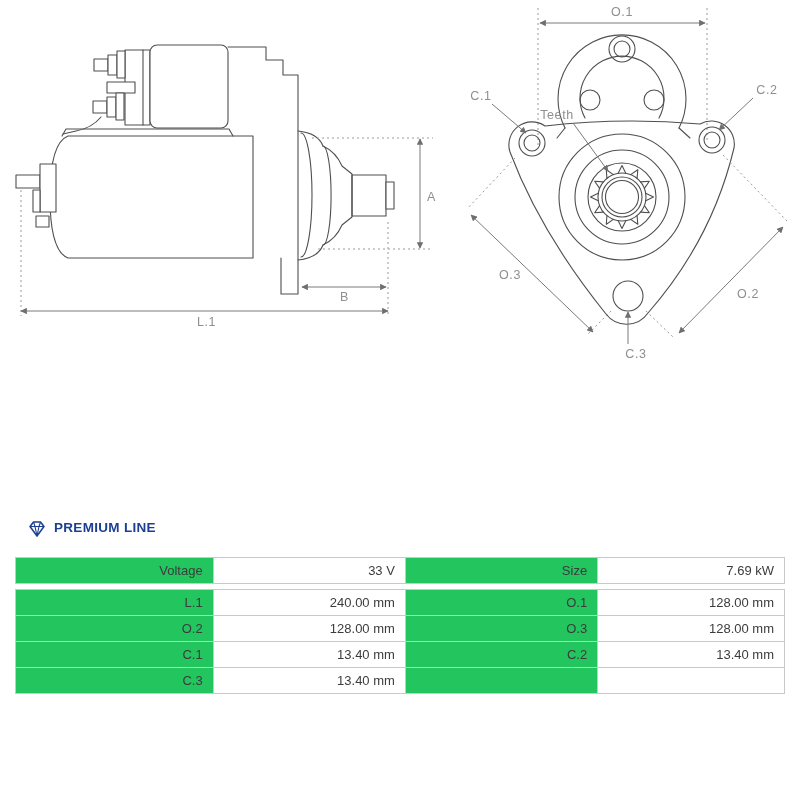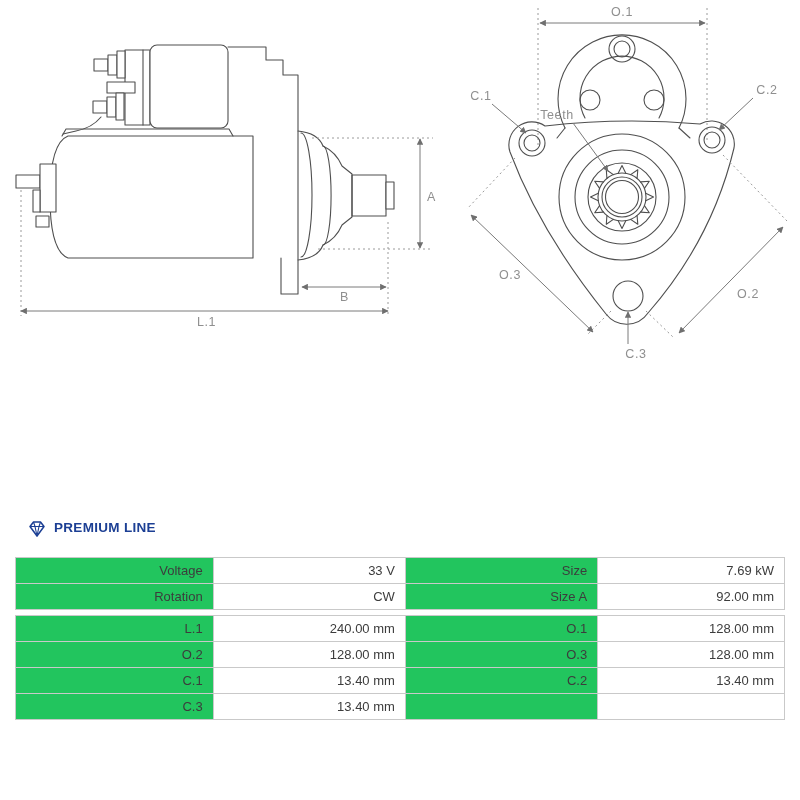--- a/index.html
+++ b/index.html
@@ -162,26 +162,20 @@
         <col style="width:25%">
         <col style="width:24.3%">
       </colgroup>
     <tbody>
       <tr>
         <td class="lbl">Voltage</td>
         <td>33 V</td>
         <td class="lbl">Size</td>
         <td>7.69 kW</td>
       </tr>
-      <tr>
-        <td class="lbl">Rotation</td>
-        <td>CW</td>
-        <td class="lbl">Size A</td>
-        <td>92.00 mm</td>
-      </tr>
     </tbody>
   </table>
   <table class="sec2">
     <colgroup>
         <col style="width:25.7%">
         <col style="width:25%">
         <col style="width:25%">
         <col style="width:24.3%">
       </colgroup>
     <tbody>

